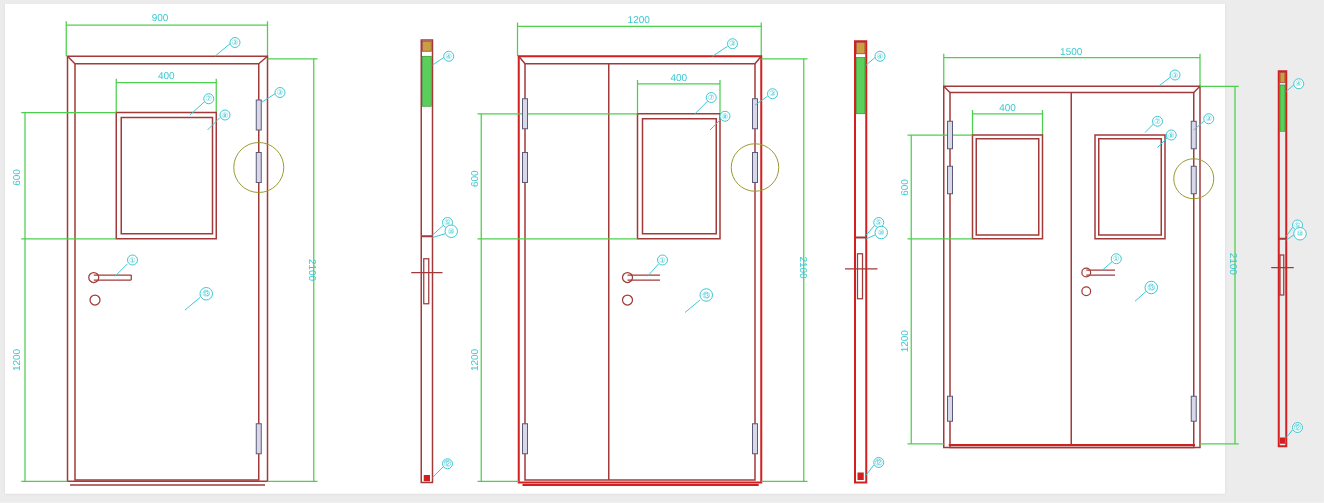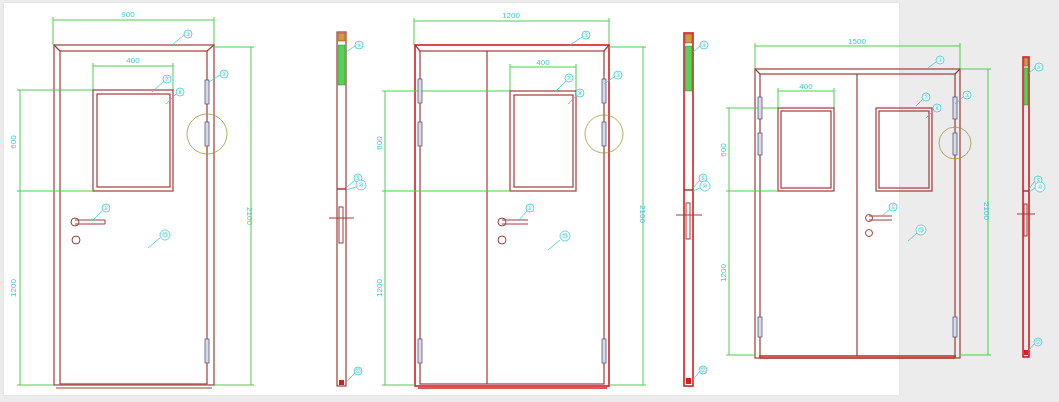--- a/index.html
+++ b/index.html
@@ -1,18 +1,18 @@
 <!DOCTYPE html>
 <html><head>
 <meta charset="utf-8">
 <style>
   html, body { margin: 0; padding: 0; background: #ececec; }
   body { width: 1059px; height: 402px; overflow: hidden; font-family: "Liberation Sans", sans-serif; }
   .sheet {
-    position: absolute; left: 4px; top: 3px; width: 895px; height: 392px;
+    position: absolute; left: 4px; top: 3px; width: 976px; height: 392px;
     background: #ffffff; box-shadow: 0 0 2px #d8d8d8;
   }
   svg { position: absolute; left: 0; top: 0; }
   .dim { stroke: #4ccf4c; stroke-width: 1; fill: none; }
   .dimtxt { fill: #3cc8d2; font-family: "Liberation Sans", sans-serif; font-size: 8px; }
   .frame { stroke: #a23a3a; stroke-width: 1.2; fill: none; }
   .frame-red { stroke: #d21f1f; stroke-width: 1.6; fill: none; }
   .leader { stroke: #3cc8d2; stroke-width: 0.8; fill: none; }
   .bubble { stroke: #3cc8d2; stroke-width: 0.8; fill: #ffffff; }
   .bubtxt { fill: #3cc8d2; font-family: "Liberation Sans", sans-serif; font-size: 6px; text-anchor: middle; }

